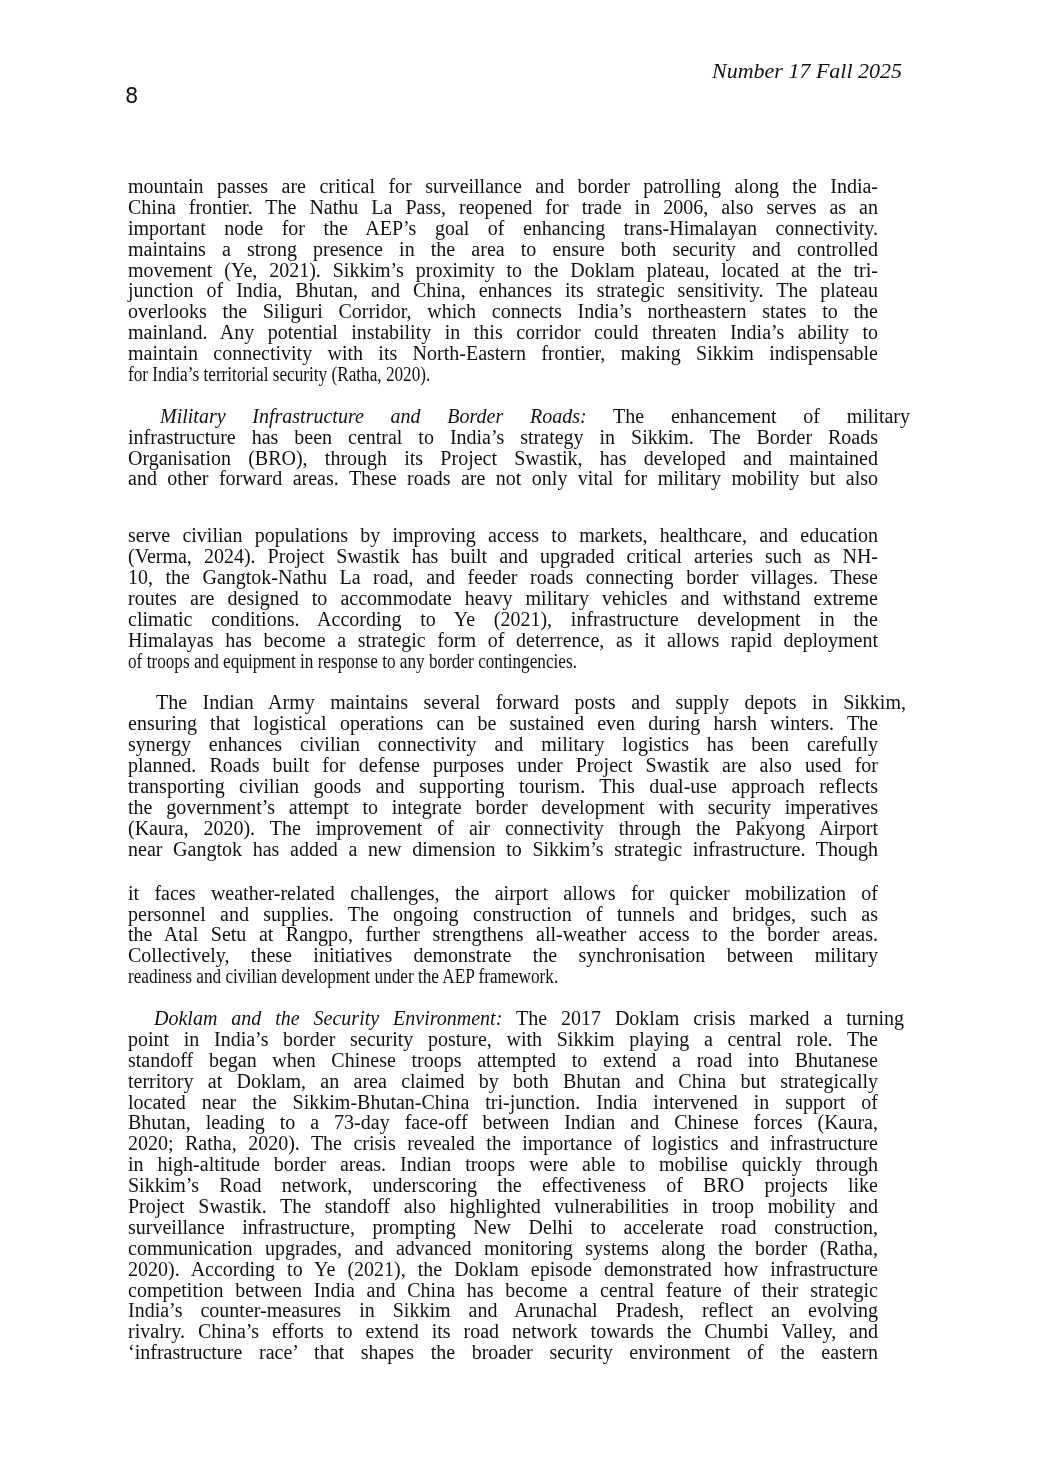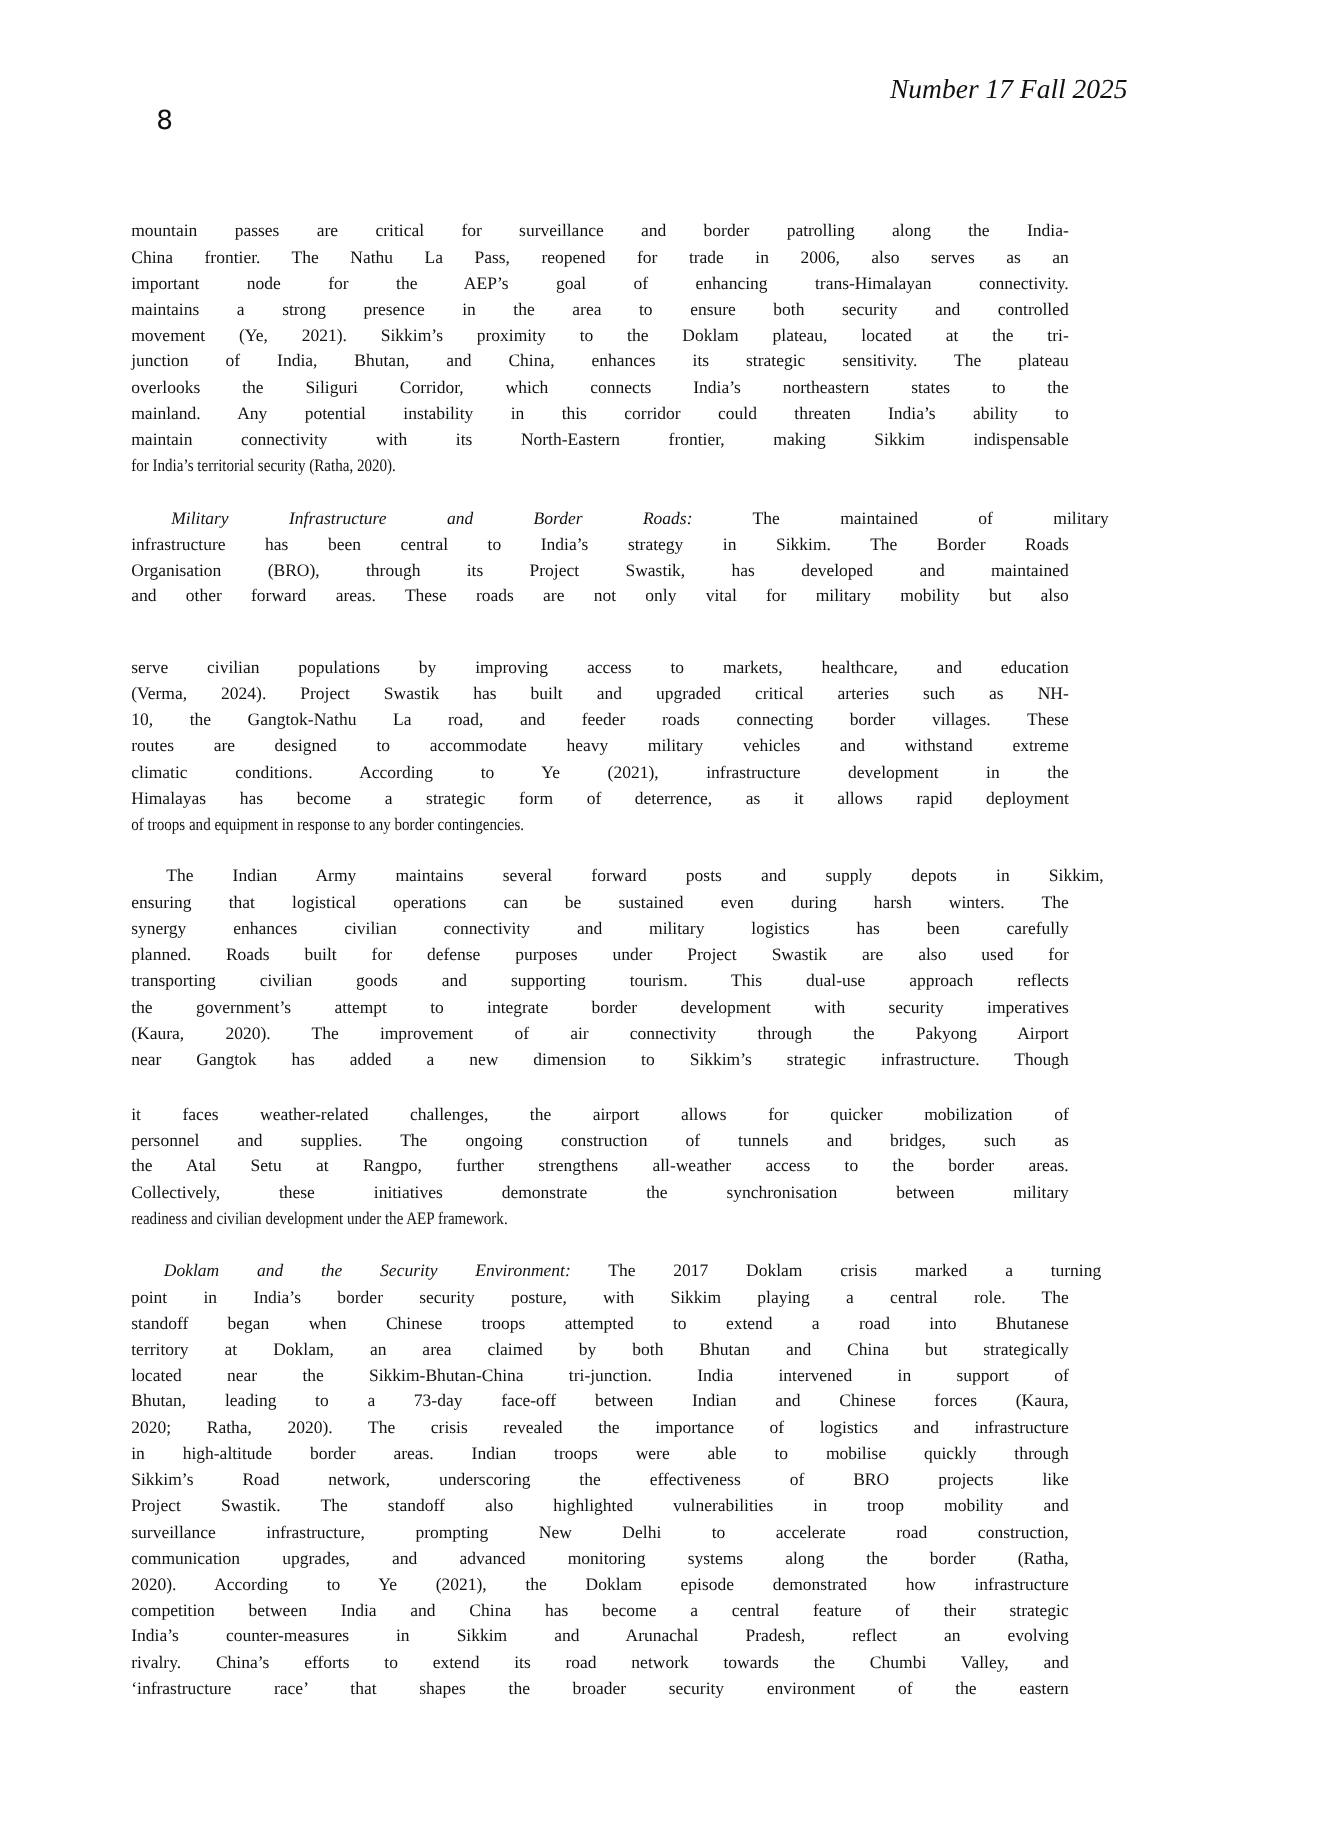--- a/index.html
+++ b/index.html
@@ -6,22 +6,22 @@
   body { width: 1063px; height: 1477px; position: relative; overflow: hidden; color: #111; }
   .header {
     position: absolute; left: 688px; top: 58px;
     font-family: "Liberation Serif", serif; font-style: italic; font-size: 22px; color: #111; margin-left: 24px;
   }
   .pagenum {
     position: absolute; left: 125px; top: 84px;
     font-family: "DejaVu Sans", sans-serif; font-size: 21px; color: #111;
   }
   .body-text {
-    position: absolute; left: 105px; width: 750px; top: 176px;
-    font-family: "Liberation Serif", serif; font-size: 14px;
+    position: absolute; left: 128px; width: 750px; top: 176px;
+    font-family: "Liberation Serif", serif; font-size: 20px;
   }
   .line {
     height: 20.9px; line-height: 20.9px; white-space: nowrap;
     text-align: justify; text-align-last: justify; overflow: visible;
     transform-origin: left center;
   }
   .line.last { text-align-last: left; }
   .line span.it { font-style: italic; }
   .para { margin-bottom: 20.9px; }
   .indent-1 { padding-left: 32px; }
@@ -41,21 +41,21 @@
       <div class="line" style="display: block; width: 750px; text-align: justify; text-align-last: justify;"><span>important node for the AEP’s goal of enhancing trans-Himalayan connectivity.</span></div>
       <div class="line" style="display: block; width: 750px; text-align: justify; text-align-last: justify;"><span>maintains a strong presence in the area to ensure both security and controlled</span></div>
       <div class="line" style="display: block; width: 750px; text-align: justify; text-align-last: justify;"><span>movement (Ye, 2021). Sikkim’s proximity to the Doklam plateau, located at the tri-</span></div>
       <div class="line" style="display: block; width: 750px; text-align: justify; text-align-last: justify;"><span>junction of India, Bhutan, and China, enhances its strategic sensitivity. The plateau</span></div>
       <div class="line" style="display: block; width: 750px; text-align: justify; text-align-last: justify;"><span>overlooks the Siliguri Corridor, which connects India’s northeastern states to the</span></div>
       <div class="line" style="display: block; width: 750px; text-align: justify; text-align-last: justify;"><span>mainland. Any potential instability in this corridor could threaten India’s ability to</span></div>
       <div class="line" style="display: block; width: 750px; text-align: justify; text-align-last: justify;"><span>maintain connectivity with its North-Eastern frontier, making Sikkim indispensable</span></div>
       <div class="line last" style="display: block; width: 872.093px; text-align: justify; text-align-last: left; transform: scaleX(0.86);"><span>for India’s territorial security (Ratha, 2020).</span></div>
     </div>
   <div class="para" id="p1">
-      <div class="line indent-1" style="display: block; width: 750px; text-align: justify; text-align-last: justify;"><span class="it">Military Infrastructure and Border Roads:</span><span> The maintained of military</span></div>
+      <div class="line indent-1" style="display: block; width: 750px; text-align: justify; text-align-last: justify;"><span class="it">Military Infrastructure and Border Roads:</span><span> The enhancement of military</span></div>
       <div class="line" style="display: block; width: 750px; text-align: justify; text-align-last: justify;"><span>infrastructure has been central to India’s strategy in Sikkim. The Border Roads</span></div>
       <div class="line" style="display: block; width: 750px; text-align: justify; text-align-last: justify;"><span>Organisation (BRO), through its Project Swastik, has developed and maintained</span></div>
       <div class="line" style="display: block; width: 750px; text-align: justify; text-align-last: justify;"><span>and other forward areas. These roads are not only vital for military mobility but also</span></div>
       <div class="line" style="display: block; width: 750px; text-align: justify; text-align-last: justify; margin-top: 36px;"><span>serve civilian populations by improving access to markets, healthcare, and education</span></div>
       <div class="line" style="display: block; width: 750px; text-align: justify; text-align-last: justify;"><span>(Verma, 2024). Project Swastik has built and upgraded critical arteries such as NH-</span></div>
       <div class="line" style="display: block; width: 750px; text-align: justify; text-align-last: justify;"><span>10, the Gangtok-Nathu La road, and feeder roads connecting border villages. These</span></div>
       <div class="line" style="display: block; width: 750px; text-align: justify; text-align-last: justify;"><span>routes are designed to accommodate heavy military vehicles and withstand extreme</span></div>
       <div class="line" style="display: block; width: 750px; text-align: justify; text-align-last: justify;"><span>climatic conditions. According to Ye (2021), infrastructure development in the</span></div>
       <div class="line" style="display: block; width: 750px; text-align: justify; text-align-last: justify;"><span>Himalayas has become a strategic form of deterrence, as it allows rapid deployment</span></div>
       <div class="line last" style="display: block; width: 872.093px; text-align: justify; text-align-last: left; transform: scaleX(0.86);"><span>of troops and equipment in response to any border contingencies.</span></div>

